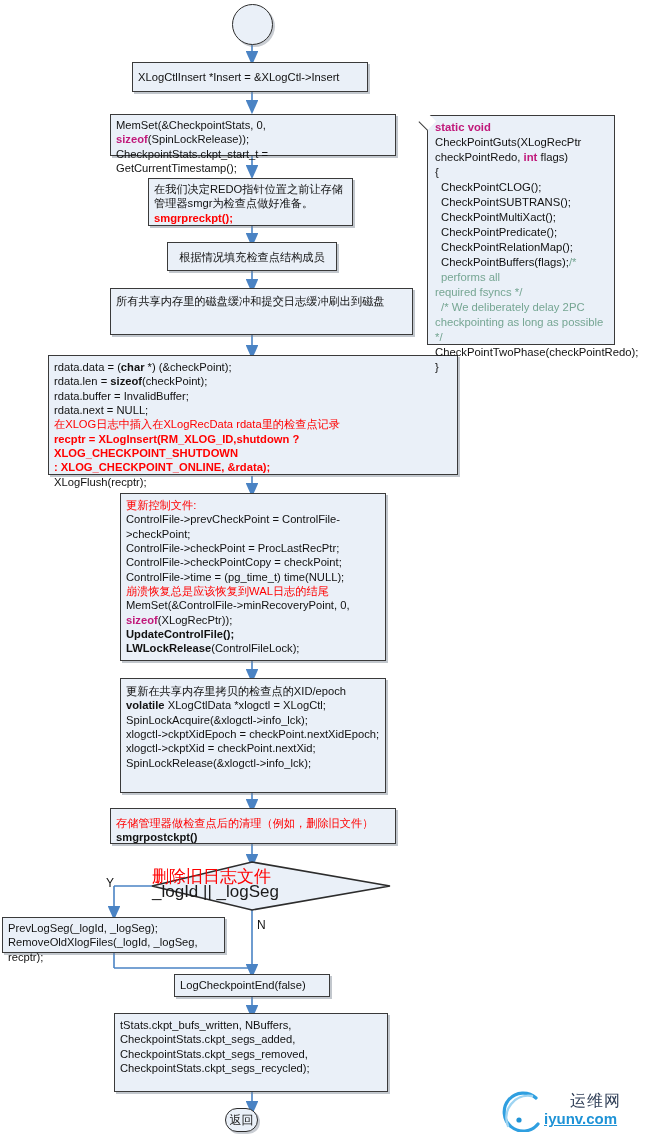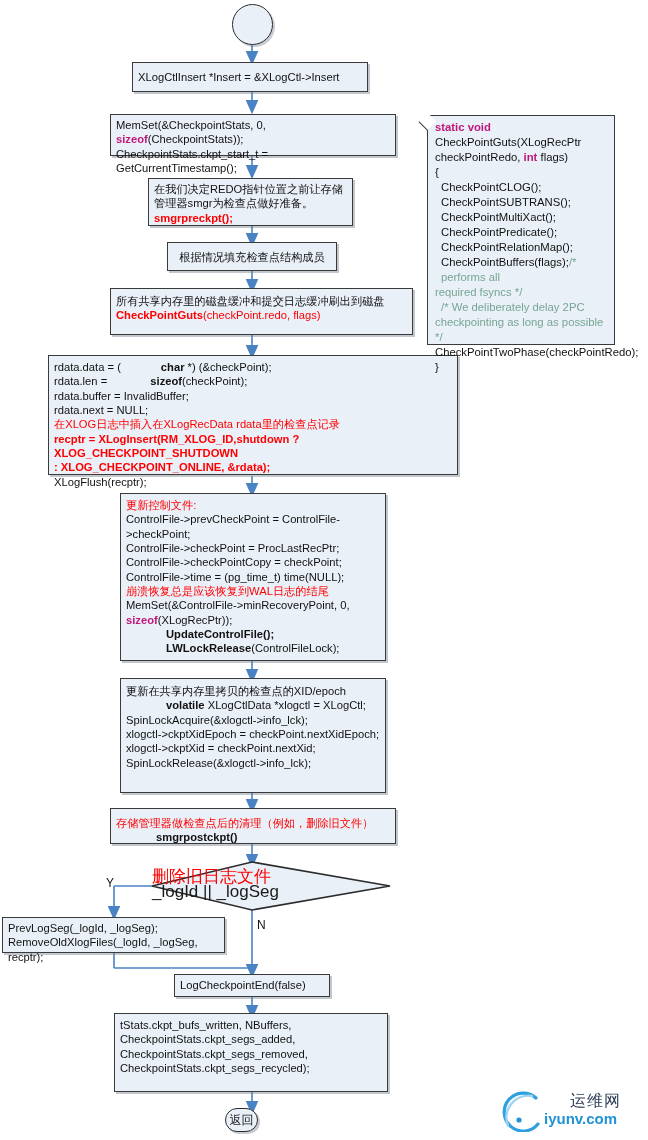--- a/index.html
+++ b/index.html
@@ -86,21 +86,21 @@
     width: 12px; height: 12px;
     background: #ffffff;
     border-bottom: 1.3px solid #3a3a3a;
     transform-origin: 0 0;
     transform: rotate(45deg) translate(-1px, -2px);
   }
   .red { color: #ff0000; }
   .redb { color: #ff0000; font-weight: bold; }
   .kw { color: #c0187a; font-weight: bold; }
   .cm { color: #76a693; }
-  .b { font-weight: bold; margin-left: 40px; }
+  .b { font-weight: bold; }
   .edge-label {
     position: absolute;
     font-size: 12px;
     color: #111;
   }
   #watermark {
     position: absolute;
     right: 6px;
     bottom: 6px;
     width: 150px;
@@ -113,20 +113,21 @@
     color: #2e3d55;
     letter-spacing: 1px;
   }
   .wm-text-en {
     position: absolute;
     left: 52px; top: 20px;
     font-size: 15px;
     font-weight: bold;
     color: #1f93d6;
     letter-spacing: 0px;
+    text-decoration: underline;
   }
 </style>
 </head>
 <body>
 
 <div id="canvas">
 
   <svg class="wires" viewBox="0 0 648 1140">
     <defs>
       <marker id="ar" markerWidth="9" markerHeight="8" refX="4.5" refY="4" orient="auto">
@@ -159,37 +160,36 @@
     <polygon points="252,862 390,886 252,910 152,886" fill="#eaf0f8" stroke="#2c2c2c" stroke-width="1.6"></polygon>
   </svg>
 
   <div class="terminal" style="left:232px; top:4px; width:41px; height:41px;"></div>
 
   <div class="node" style="left:132px; top:62px; width:236px; height:30px; padding-top:7px;">
     <span>XLogCtlInsert *Insert = &amp;XLogCtl-&gt;Insert</span>
   </div>
 
   <div class="node" style="left:110px; top:114px; width:286px; height:42px;">
-    <div><span>MemSet(&amp;CheckpointStats, 0, </span><span class="kw">sizeof</span><span>(CheckpointStats));</span></div>
+    <div><span>MemSet(&amp;CheckpointStats, 0, </span><span class="kw">sizeof</span><span>(SpinLockRelease));</span></div>
     <div>CheckpointStats.ckpt_start_t = GetCurrentTimestamp();</div>
   </div>
 
   <div class="node" style="left:148px; top:178px; width:205px; height:48px;">
     <div>在我们决定REDO指针位置之前让存储</div>
     <div>管理器smgr为检查点做好准备。</div>
     <div class="redb">smgrpreckpt();</div>
   </div>
 
   <div class="node center" style="left:167px; top:242px; width:170px; height:29px; padding-top:7px;">
     <span>根据情况填充检查点结构成员</span>
   </div>
 
   <div class="node" style="left:110px; top:288px; width:303px; height:47px; padding-top:5px;">
     <div>所有共享内存里的磁盘缓冲和提交日志缓冲刷出到磁盘</div>
-    <div><span class="redb">CheckPointGuts</span><span class="red">(checkPoint.redo, flags)</span></div>
   </div>
 
   <div class="node" style="left:48px; top:355px; width:410px; height:120px; padding-top:4px;">
     <div><span>rdata.data = (</span><span class="b">char</span><span> *) (&amp;checkPoint);</span></div>
     <div><span>rdata.len = </span><span class="b">sizeof</span><span>(checkPoint);</span></div>
     <div>rdata.buffer = InvalidBuffer;</div>
     <div>rdata.next = NULL;</div>
     <div class="red">在XLOG日志中插入在XLogRecData  rdata里的检查点记录</div>
     <div class="redb">recptr = XLogInsert(RM_XLOG_ID,shutdown ? XLOG_CHECKPOINT_SHUTDOWN</div>
     <div class="redb">: XLOG_CHECKPOINT_ONLINE, &amp;rdata);</div>

